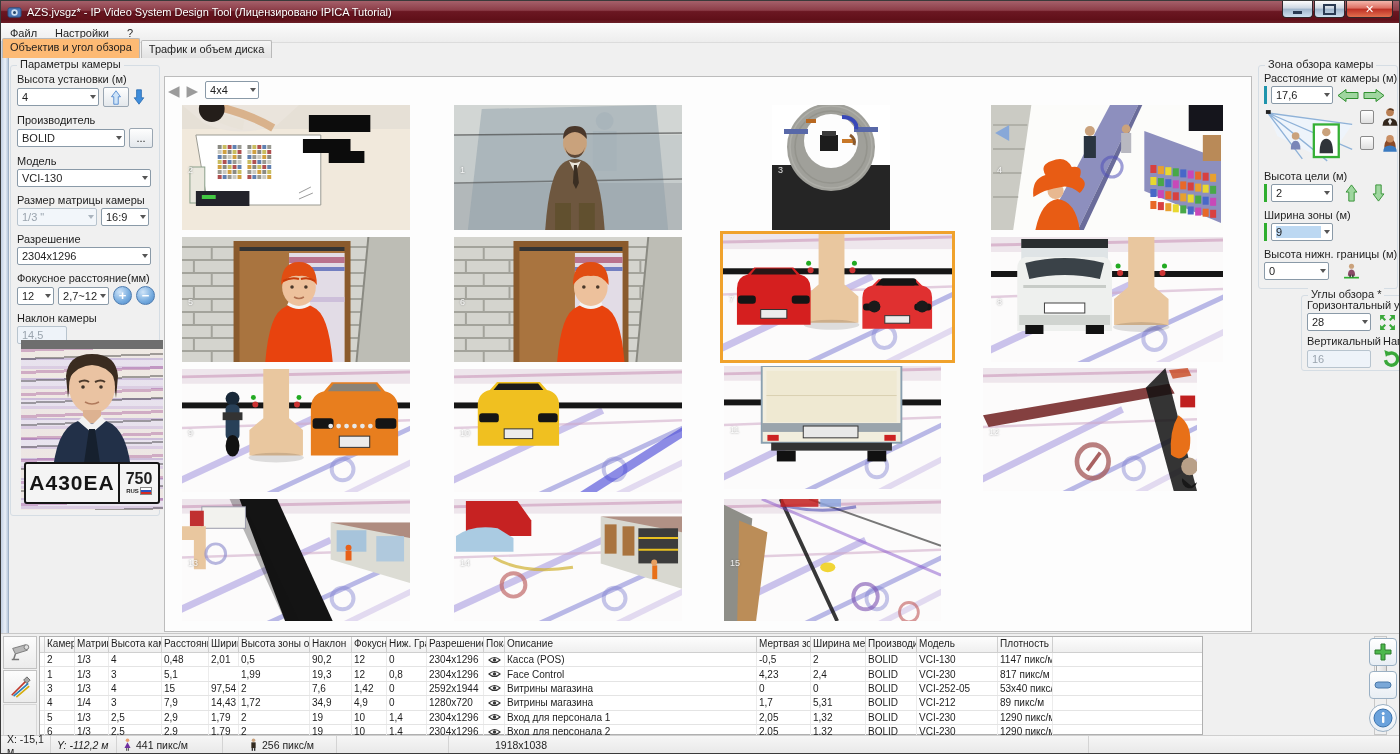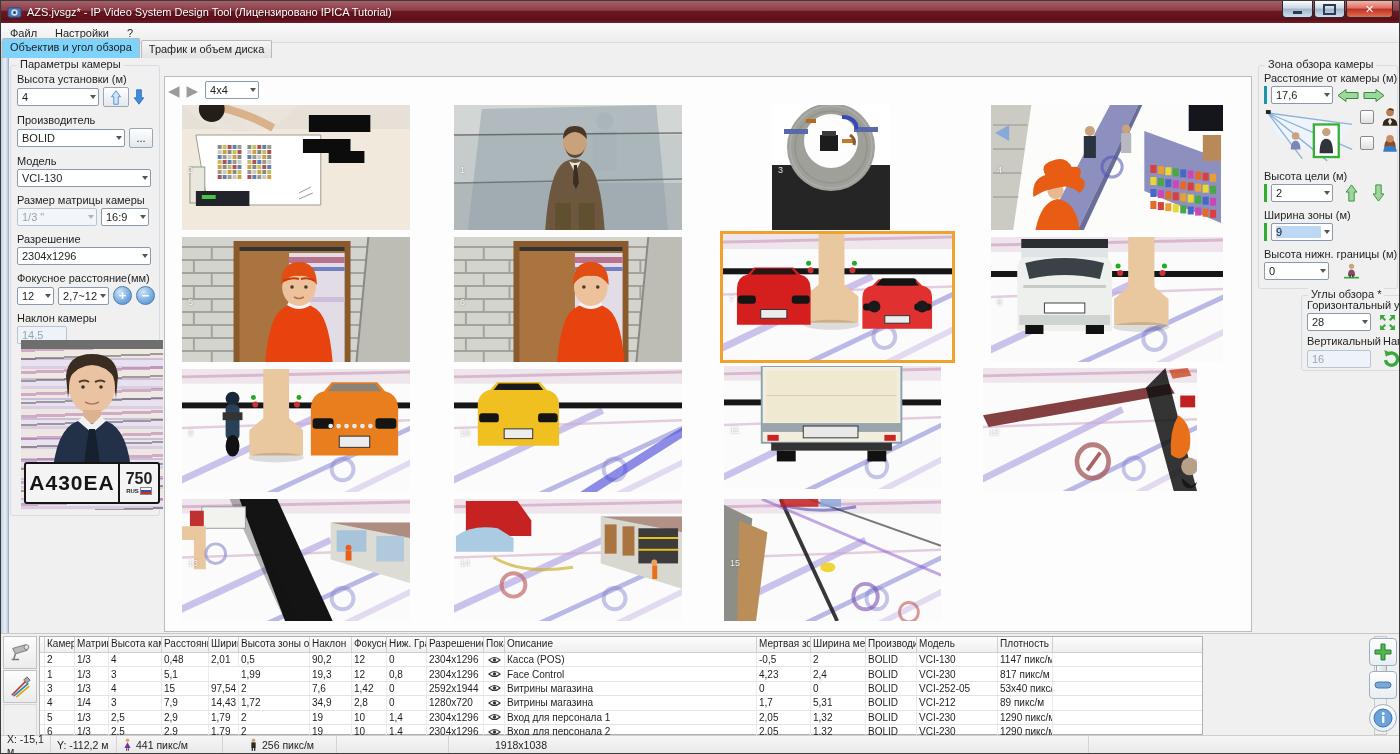--- a/index.html
+++ b/index.html
@@ -18,21 +18,21 @@
   .wbtn.close{width:45px;background:linear-gradient(#f4b6ac,#dd6f62 45%,#bd2f24 50%,#e2704f);color:#fff;font-size:11px;}
   .minbar{display:block;width:9px;height:3px;background:#2a3a52;margin-top:6px;}
   .maxbox{display:block;width:9px;height:7px;border:2px solid #2a3a52;}
   
   .menubar{position:absolute;left:0;top:22px;right:0;height:19px;display:flex;align-items:center;
     background:linear-gradient(#fbfbfb,#ededed);border-bottom:1px solid #dcdcdc;}
   .menu-item{padding:4px 9px;}
   .toptabs{position:absolute;left:1px;top:40px;right:0;height:17px;display:flex;align-items:flex-end;}
   .tab{border:1px solid #b9b9b9;border-bottom:none;background:linear-gradient(#f6f6f6,#e2e2e2);
     padding:2px 7px 2px 7px;border-radius:2px 2px 0 0;margin-right:1px;height:13px;white-space:nowrap;}
-  .tab.active{background:#7dd3fc;height:15px;position:relative;z-index:2;}
+  .tab.active{background:#fdba74;height:15px;position:relative;z-index:2;}
   .ctabs .tab.active{background:#fdfdfd;}
   
   .edge-strip{position:absolute;left:0;top:40px;width:7px;height:697px;
     background:linear-gradient(90deg,#c3d0e2,#e9eff7 60%,#b9c8da);border-right:1px solid #9fb0c4;}
   .group{position:absolute;border:1px solid #d5dde4;border-radius:3px;}
   .group-title{position:absolute;top:-8px;left:6px;background:#f0f0f0;padding:0 3px;white-space:nowrap;}
   label.fld{display:block;margin:7px 0 2px 0;white-space:nowrap;}
   .row{display:flex;align-items:center;gap:4px;}
   .combo{display:flex;align-items:center;height:18px;background:#fff;border:1px solid #8a9aa8;
     border-radius:2px;padding:0 2px 0 4px;box-sizing:border-box;}
@@ -1160,21 +1160,21 @@
           </div>
           <div class="trow">
             <span class="td" style="width: 5px;"></span>
             <span class="td" style="width: 30px;">4</span>
             <span class="td" style="width: 34px;">1/4</span>
             <span class="td" style="width: 53px;">3</span>
             <span class="td" style="width: 47px;">7,9</span>
             <span class="td" style="width: 30px;">14,43</span>
             <span class="td" style="width: 71px;">1,72</span>
             <span class="td" style="width: 42px;">34,9</span>
-            <span class="td" style="width: 35px;">2,8</span>
+            <span class="td" style="width: 35px;">4,9</span>
             <span class="td" style="width: 40px;">0</span>
             <span class="td" style="width: 57px;">1280x720</span>
             <span class="td" style="width: 21px;">
               <svg viewBox="0 0 14 8" style="width:13px;height:8px;margin:0 auto;">
                 <path d="M1 4 Q7 -1.5 13 4 Q7 9.5 1 4 Z" fill="none" stroke="#333" stroke-width="1.1"></path>
                 <circle cx="7" cy="4" r="1.8" fill="#333"></circle>
               </svg>
             </span>
             <span class="td" style="width: 252px;">Витрины магазина</span>
             <span class="td" style="width: 54px;">1,7</span>
@@ -1261,21 +1261,21 @@
             <circle cx="10" cy="10" r="9" fill="#6aa2dc" stroke="#3a72ac"></circle>
             <rect x="9" y="8" width="2.4" height="7" rx="1" fill="#fff"></rect>
             <circle cx="10.2" cy="5.4" r="1.5" fill="#fff"></circle>
           </svg>
       </div>
     </div>
   </div>
 
   <div class="statusbar">
     <span class="sb-sec" style="width:50px;">X: -15,1 м</span>
-    <span class="sb-sec" style="width:66px;">Y: -112,2 м</span>
+    <span class="sb-sec" style="width:66px;font-style:italic;">Y: -112,2 м</span>
     <span class="sb-sec" style="width:106px;">
       <svg viewBox="0 0 10 14" style="width:9px;height:13px;">
           <circle cx="5" cy="2.3" r="2" fill="#e8a070"></circle>
           <path d="M5 4.6 L8.4 11 H1.6 Z" fill="#7030a0"></path>
           <rect x="3.6" y="11" width="1" height="3" fill="#333"></rect>
           <rect x="5.4" y="11" width="1" height="3" fill="#333"></rect>
         </svg>
       <span>441 пикс/м</span>
     </span>
     <span class="sb-sec" style="width:114px;padding-left:26px;">

